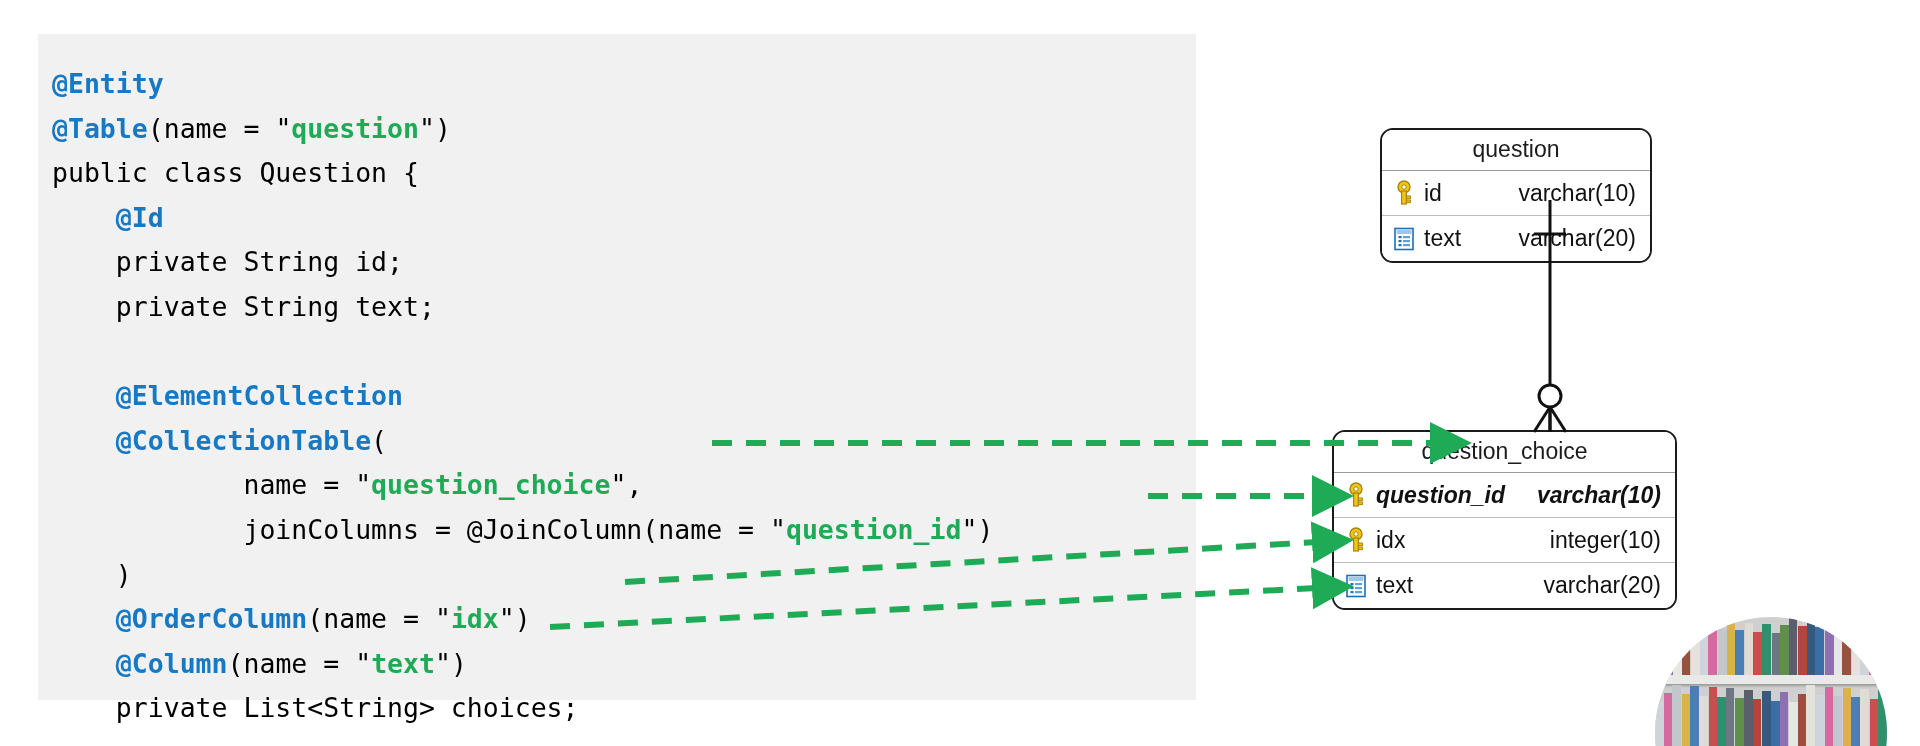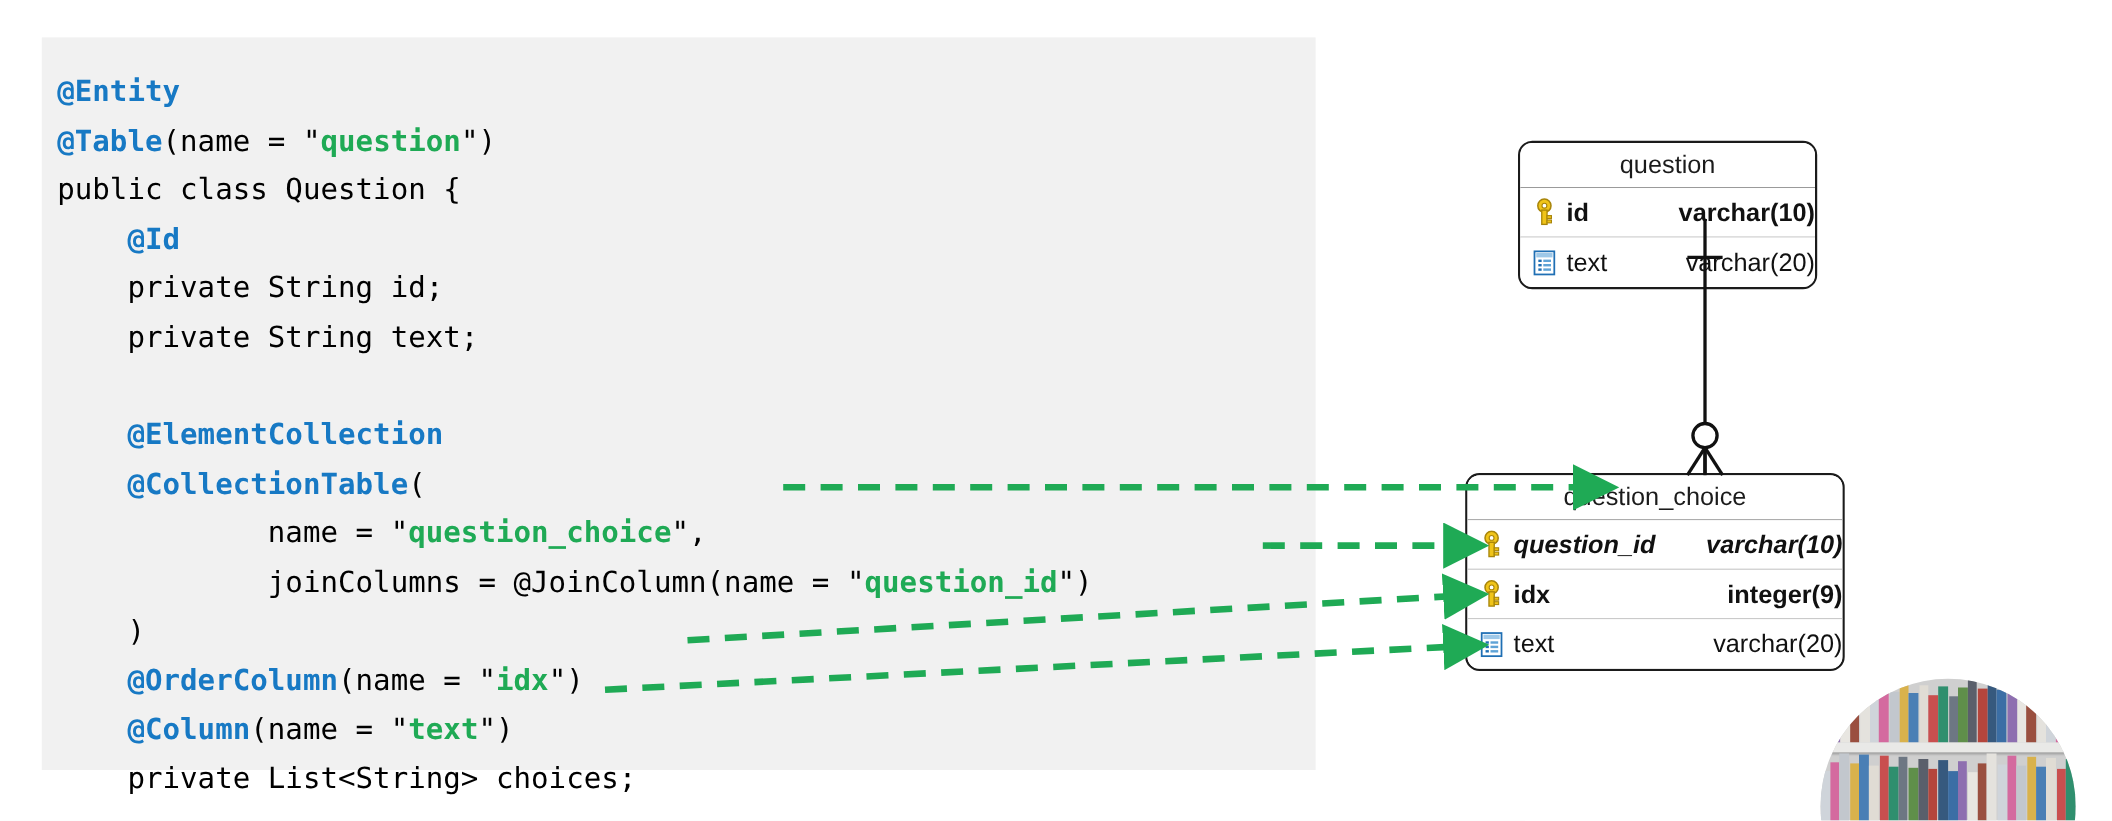--- a/index.html
+++ b/index.html
@@ -81,22 +81,23 @@
   .er-col {
     font-size: 23px;
     color: #111111;
     flex: 1 1 auto;
     white-space: nowrap;
   }
   .er-type {
     font-size: 23px;
     color: #111111;
     white-space: nowrap;
-  }
-  .b  { font-weight: bold; }
+    padding-right: 14px;
+  }
+  .b  { font-weight: normal; }
   .bi { font-weight: bold; font-style: italic; }
 
   #table-question       { left: 1380px; top: 128px;  width: 272px; }
   #table-question-choice{ left: 1332px; top: 430px;  width: 345px; }
 
   
   #relationship { position: absolute; left: 1480px; top: 200px; width: 140px; height: 250px; }
 
   
   #arrows { position: absolute; left: 0; top: 0; width: 1920px; height: 746px; pointer-events: none; }
@@ -188,21 +189,21 @@
       <span class="er-icon">
         <svg width="20" height="26" viewBox="0 0 20 26">
           <circle cx="10" cy="7" r="6" fill="#f0c419" stroke="#a8850b" stroke-width="1.4"></circle>
           <circle cx="10" cy="7" r="2.2" fill="#ffffff" stroke="#a8850b" stroke-width="1"></circle>
           <rect x="7.6" y="11" width="4.8" height="13" fill="#f0c419" stroke="#a8850b" stroke-width="1.2"></rect>
           <rect x="12.4" y="16" width="4" height="2.6" fill="#f0c419" stroke="#a8850b" stroke-width="1"></rect>
           <rect x="12.4" y="20" width="4" height="2.6" fill="#f0c419" stroke="#a8850b" stroke-width="1"></rect>
         </svg>
       </span>
       <span class="er-col b">idx</span>
-      <span class="er-type b">integer(9)</span>
+      <span class="er-type b">integer(10)</span>
     </div>
 
     <div class="er-row">
       <span class="er-icon">
         <svg width="22" height="24" viewBox="0 0 22 24">
           <rect x="2" y="1.5" width="18" height="21" fill="#ffffff" stroke="#1f6fb4" stroke-width="1.6"></rect>
           <rect x="3.6" y="3" width="14.8" height="4" fill="#9ec8e8"></rect>
           <rect x="5.5" y="9" width="3" height="2.2" fill="#1f6fb4"></rect>
           <rect x="10" y="9" width="7" height="2.2" fill="#5fa3d6"></rect>
           <rect x="5.5" y="13" width="3" height="2.2" fill="#1f6fb4"></rect>

